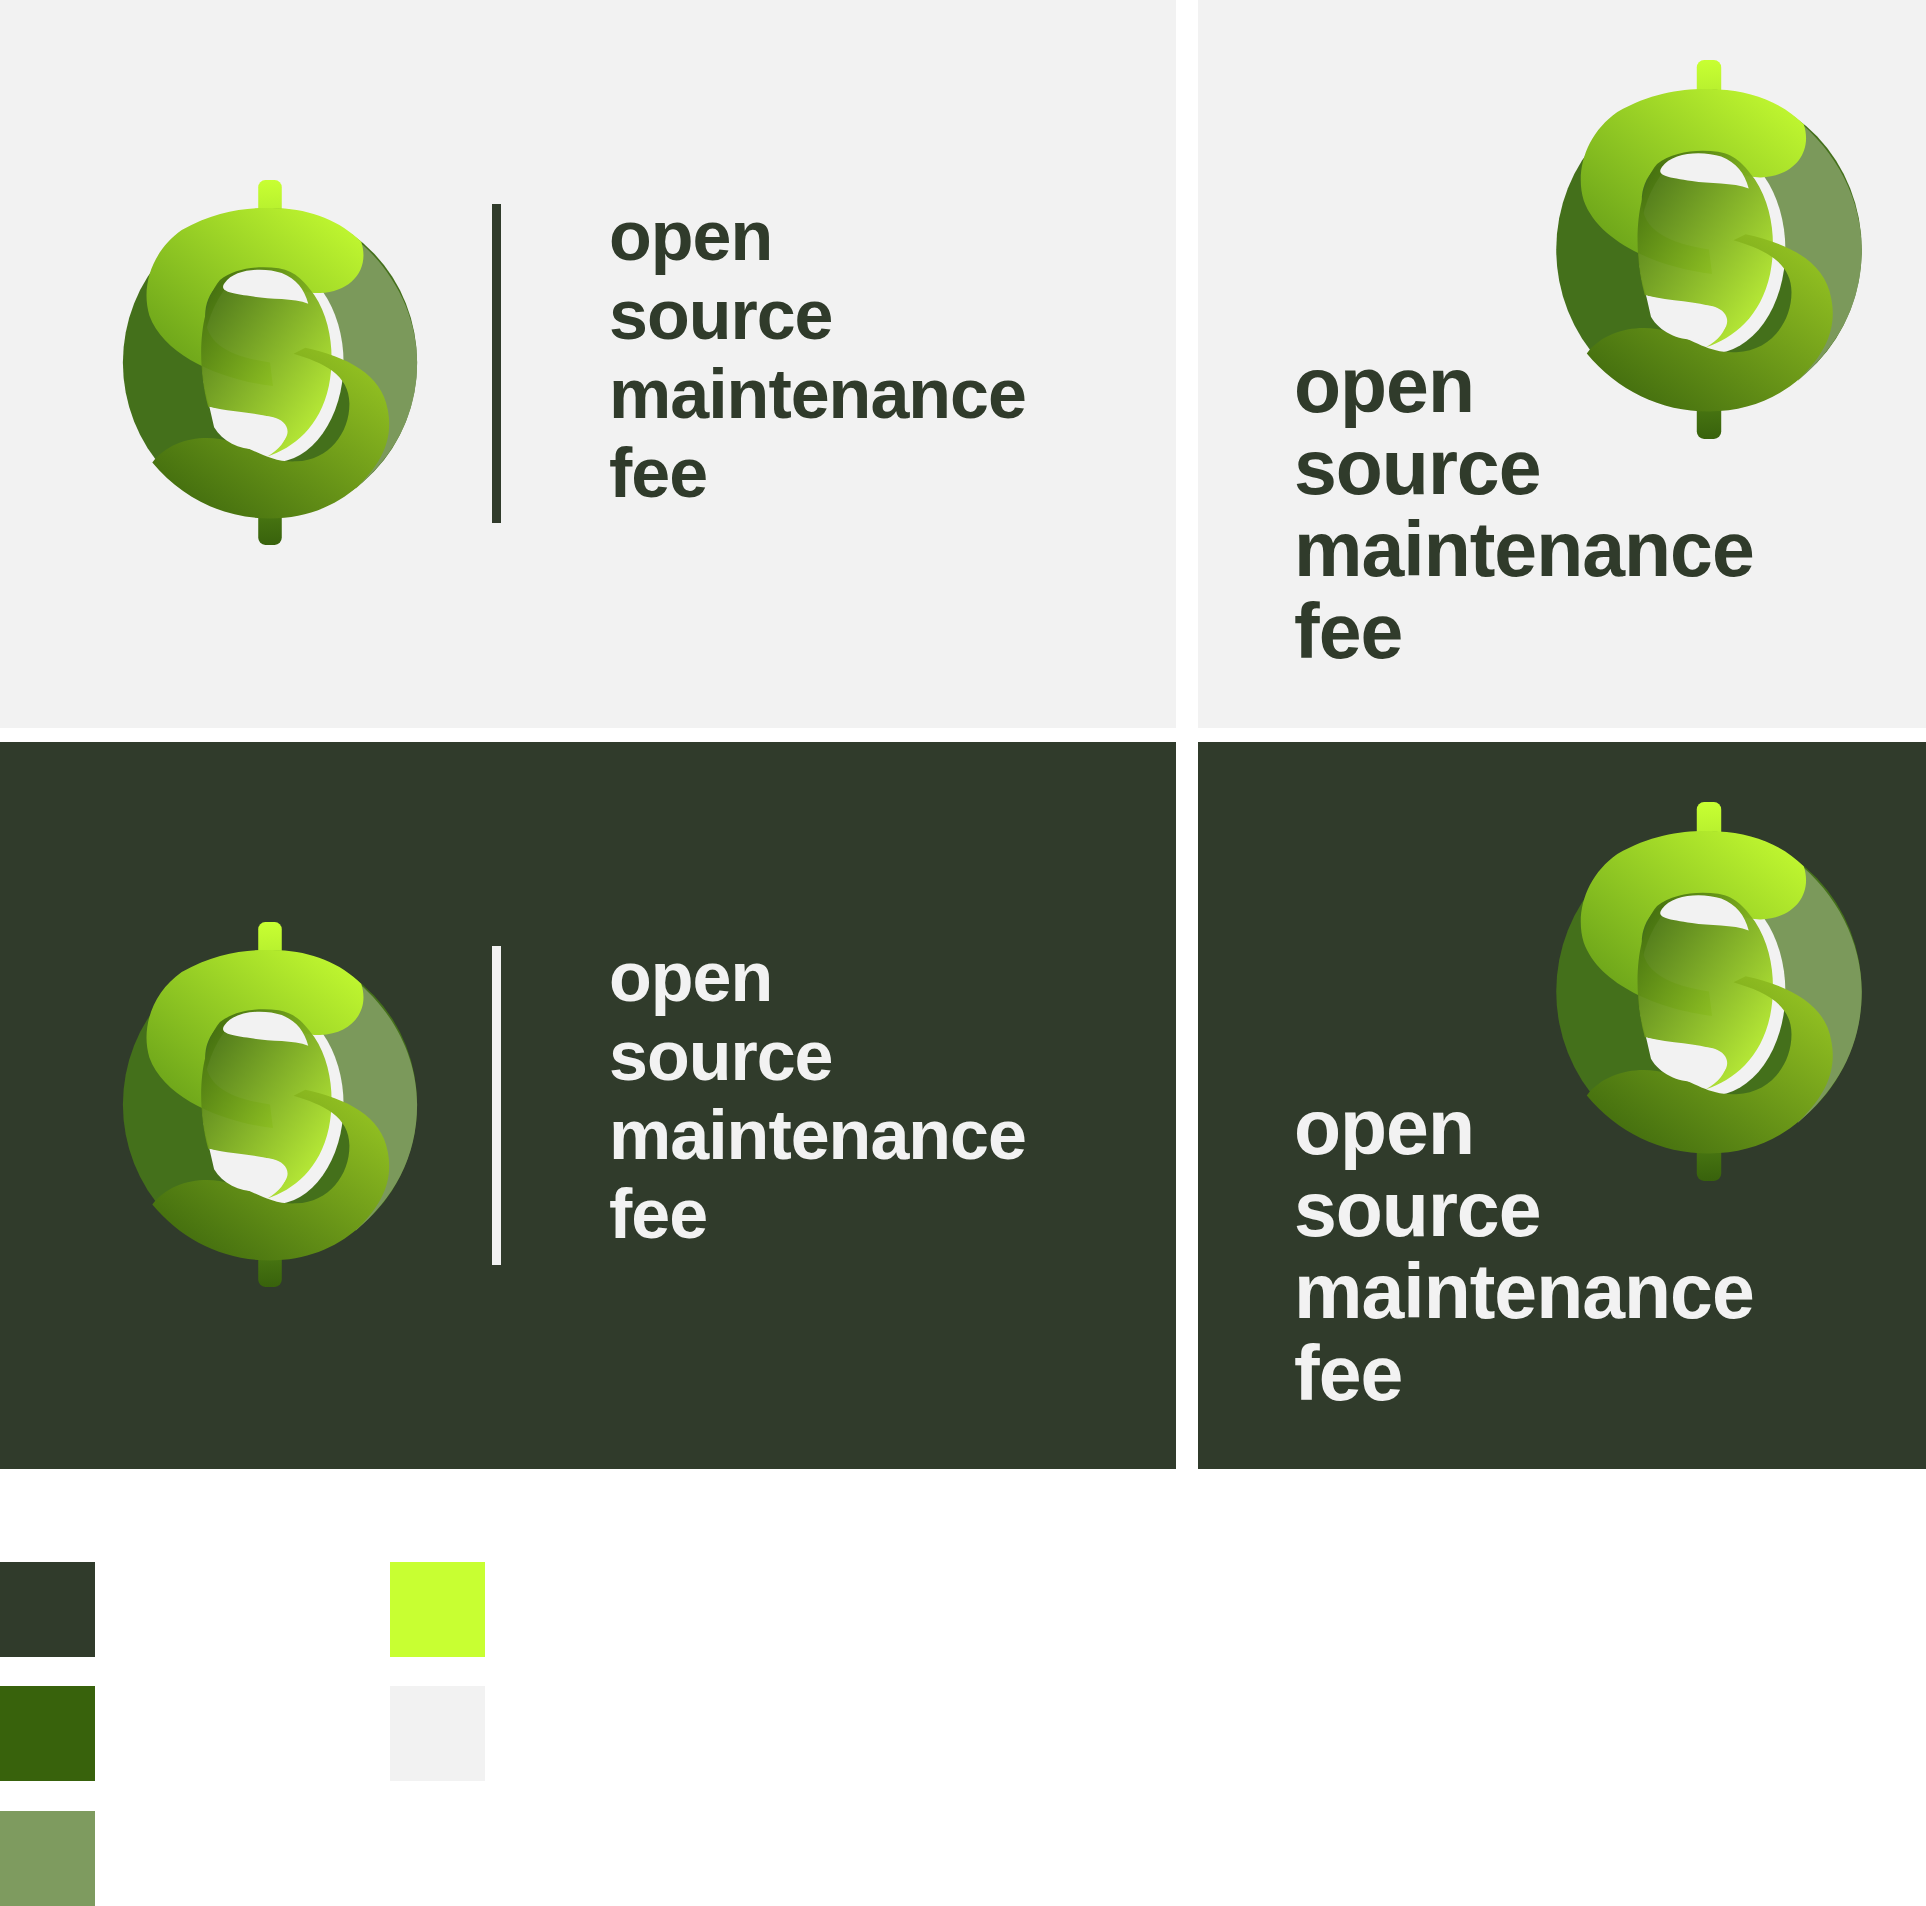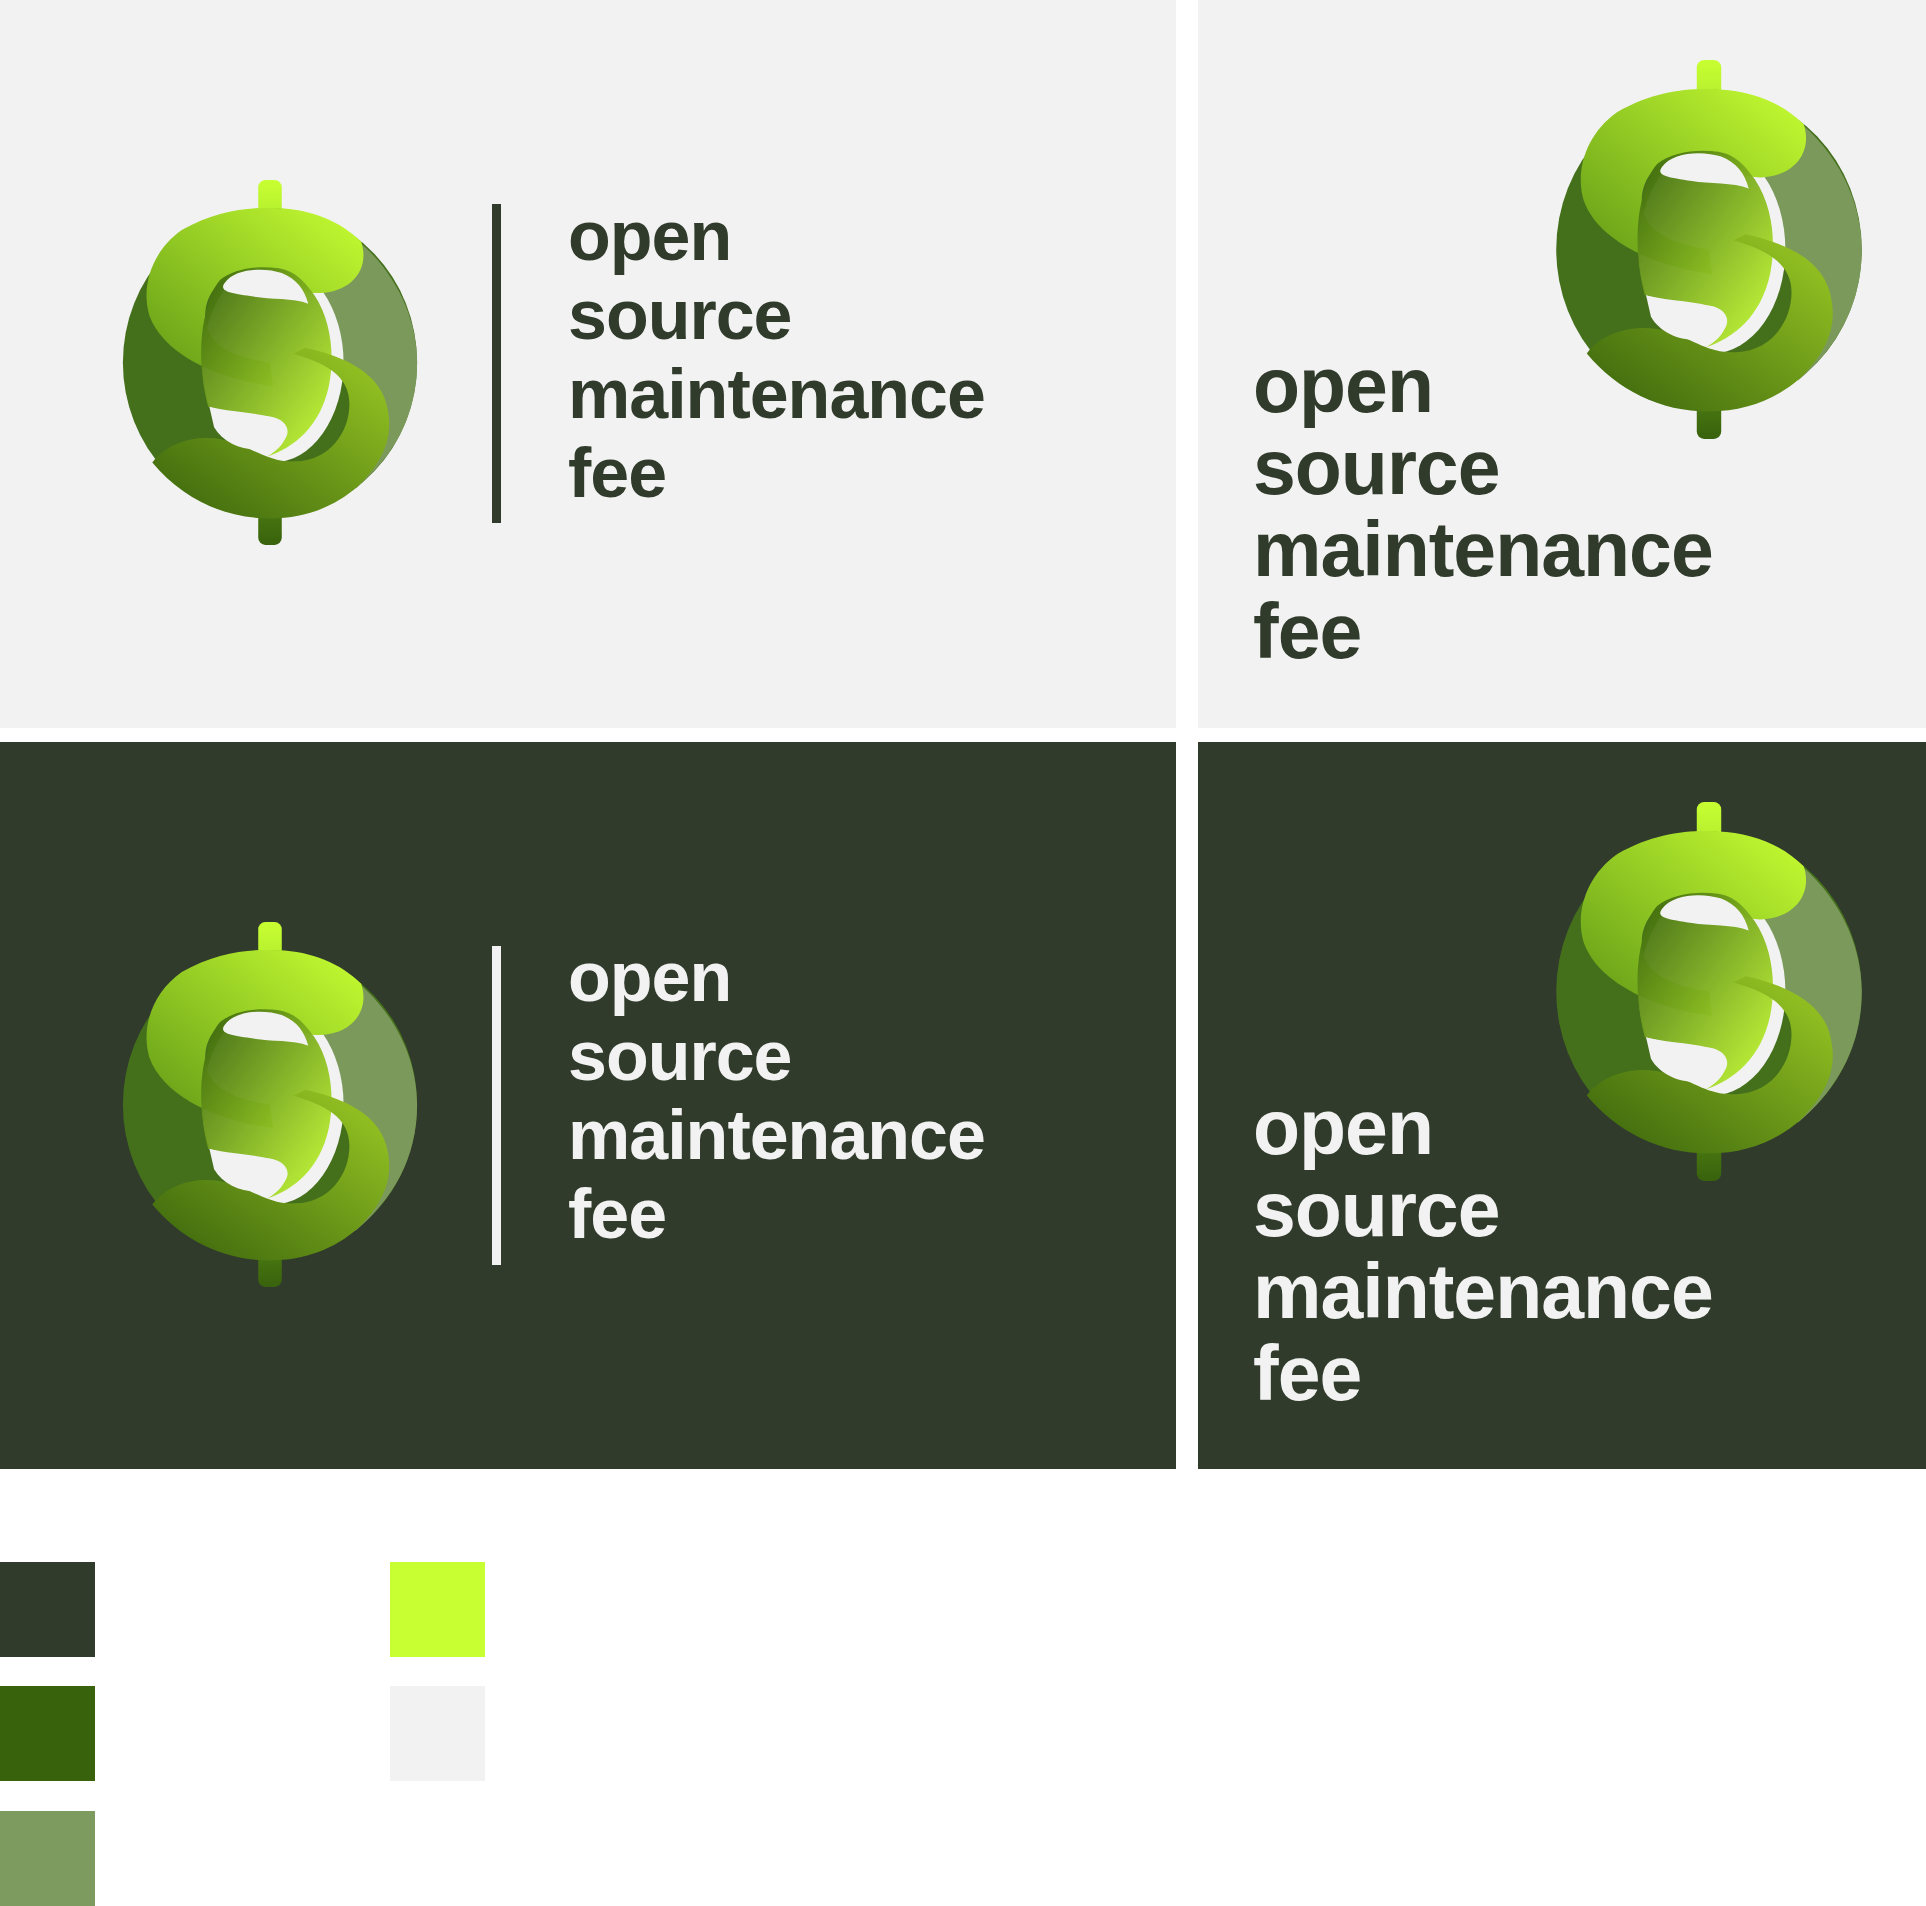--- a/index.html
+++ b/index.html
@@ -2,21 +2,21 @@
 <html style="font-size:8px"><head>
 <meta charset="utf-8">
 <style>
   html, body { margin:0; padding:0; background:#ffffff; }
   body { width:1926px; height:1907px; position:relative; overflow:hidden;
          font-family:"Liberation Sans", "DejaVu Sans", sans-serif; }
   .panel { position:absolute; }
   .logo { position:absolute; }
   .divider { position:absolute; width:8.5px; }
   .wordmark { position:absolute; font-weight:700; letter-spacing:-1px; }
-  .wordmark .line { display:block; white-space:nowrap; }
+  .wordmark .line { display:block; white-space:nowrap;margin-left:41px; }
   .swatch { position:absolute; width:95px; height:95px; }
 </style>
 </head>
 <body>
 
 <svg width="0" height="0" style="position:absolute">
   <defs>
     <linearGradient id="gTop" x1="0" y1="1" x2="1" y2="0">
       <stop offset="0" stop-color="#5E9616"></stop>
       <stop offset="1" stop-color="#C8FF32"></stop>

